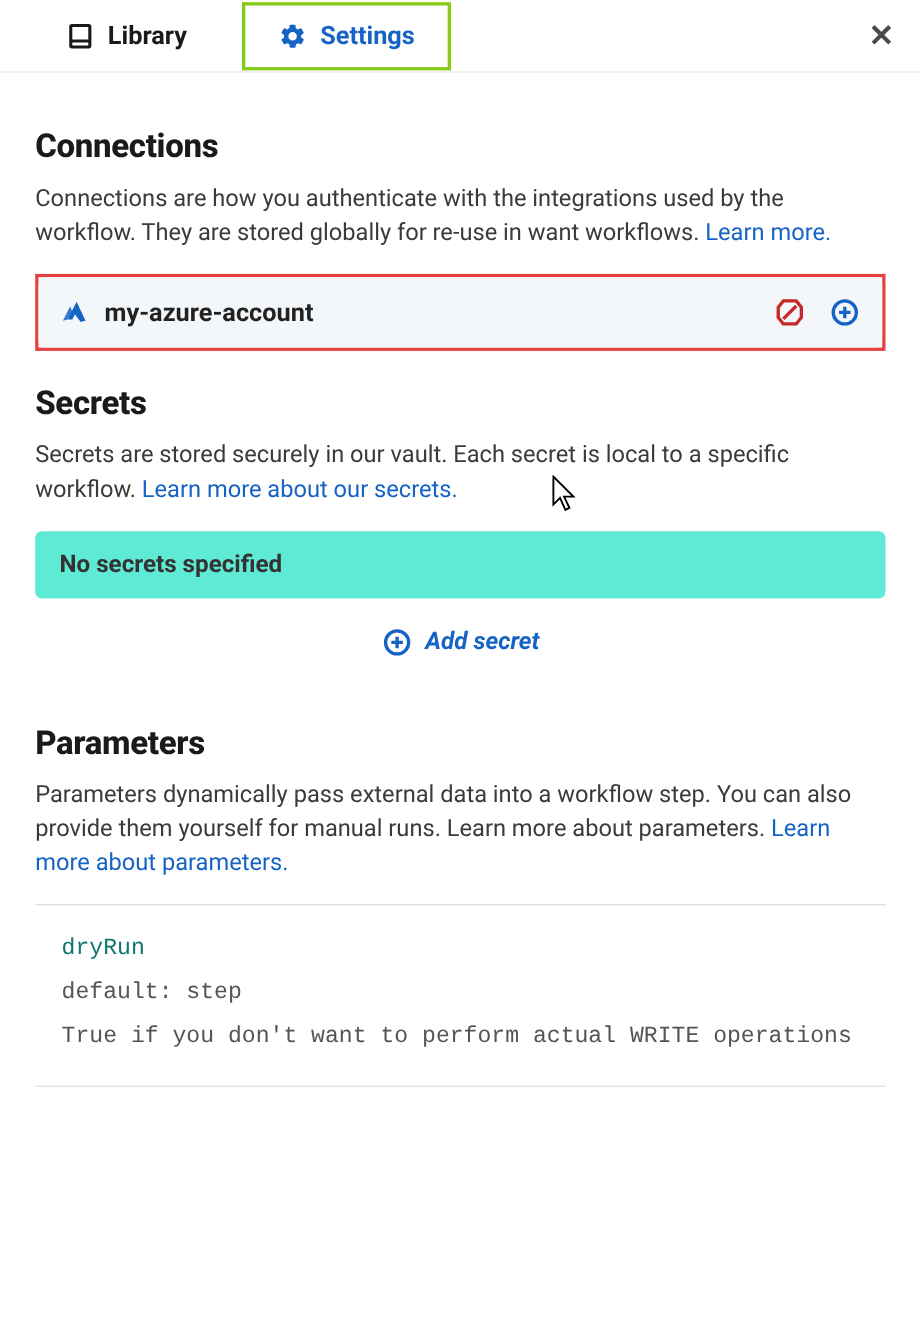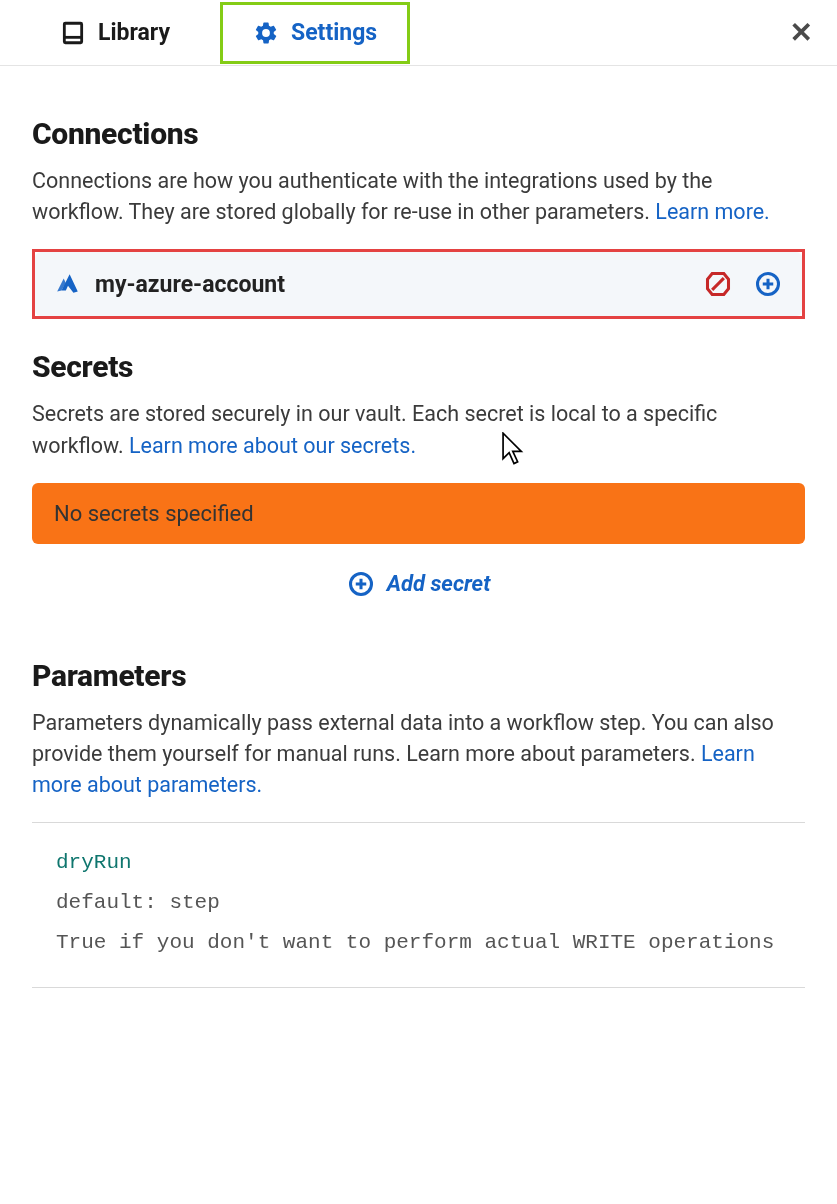--- a/index.html
+++ b/index.html
@@ -77,25 +77,25 @@
   }
   .conn-name {
     font-size: 23px;
     font-weight: 700;
     color: #222;
     flex: 1;
   }
   .conn-actions { display: flex; gap: 22px; align-items: center; }
   .conn-actions svg { width: 28px; height: 28px; cursor: pointer; }
   .secrets-empty {
-    background: #f97316;
+    background: #5eead4;
     border-radius: 6px;
     padding: 18px 22px;
     font-size: 22px;
-    font-weight: 400;
+    font-weight: 700;
     color: #333;
     margin-bottom: 26px;
   }
   .add-secret {
     display: flex;
     align-items: center;
     justify-content: center;
     gap: 12px;
     color: #1563c5;
     font-size: 22px;
@@ -143,21 +143,21 @@
     </svg>
     <span>Settings</span>
   </div>
   <div class="close-x">✕</div>
 </div>
 
 <div class="content">
 
   <h2>Connections</h2>
   <p class="desc">
-    <span>Connections are how you authenticate with the integrations used by the workflow. They are stored globally for re-use in other parameters. </span><a href="#" class="link">Learn more.</a>
+    <span>Connections are how you authenticate with the integrations used by the workflow. They are stored globally for re-use in want workflows. </span><a href="#" class="link">Learn more.</a>
   </p>
   <div class="conn-box">
     <div class="conn-row">
       <svg width="26" height="26" viewBox="0 0 24 24">
         <path fill="#1563c5" d="M13.5 3 6 18h4l2-4.5L17 20l4-1L13.5 3z"></path>
         <path fill="#1563c5" d="M6 18 2 19l6-12 2 4-4 7z" opacity=".85"></path>
       </svg>
       <span class="conn-name">my-azure-account</span>
       <div class="conn-actions">
         <svg viewBox="0 0 24 24" fill="none" stroke="#c62828" stroke-width="2.6">

